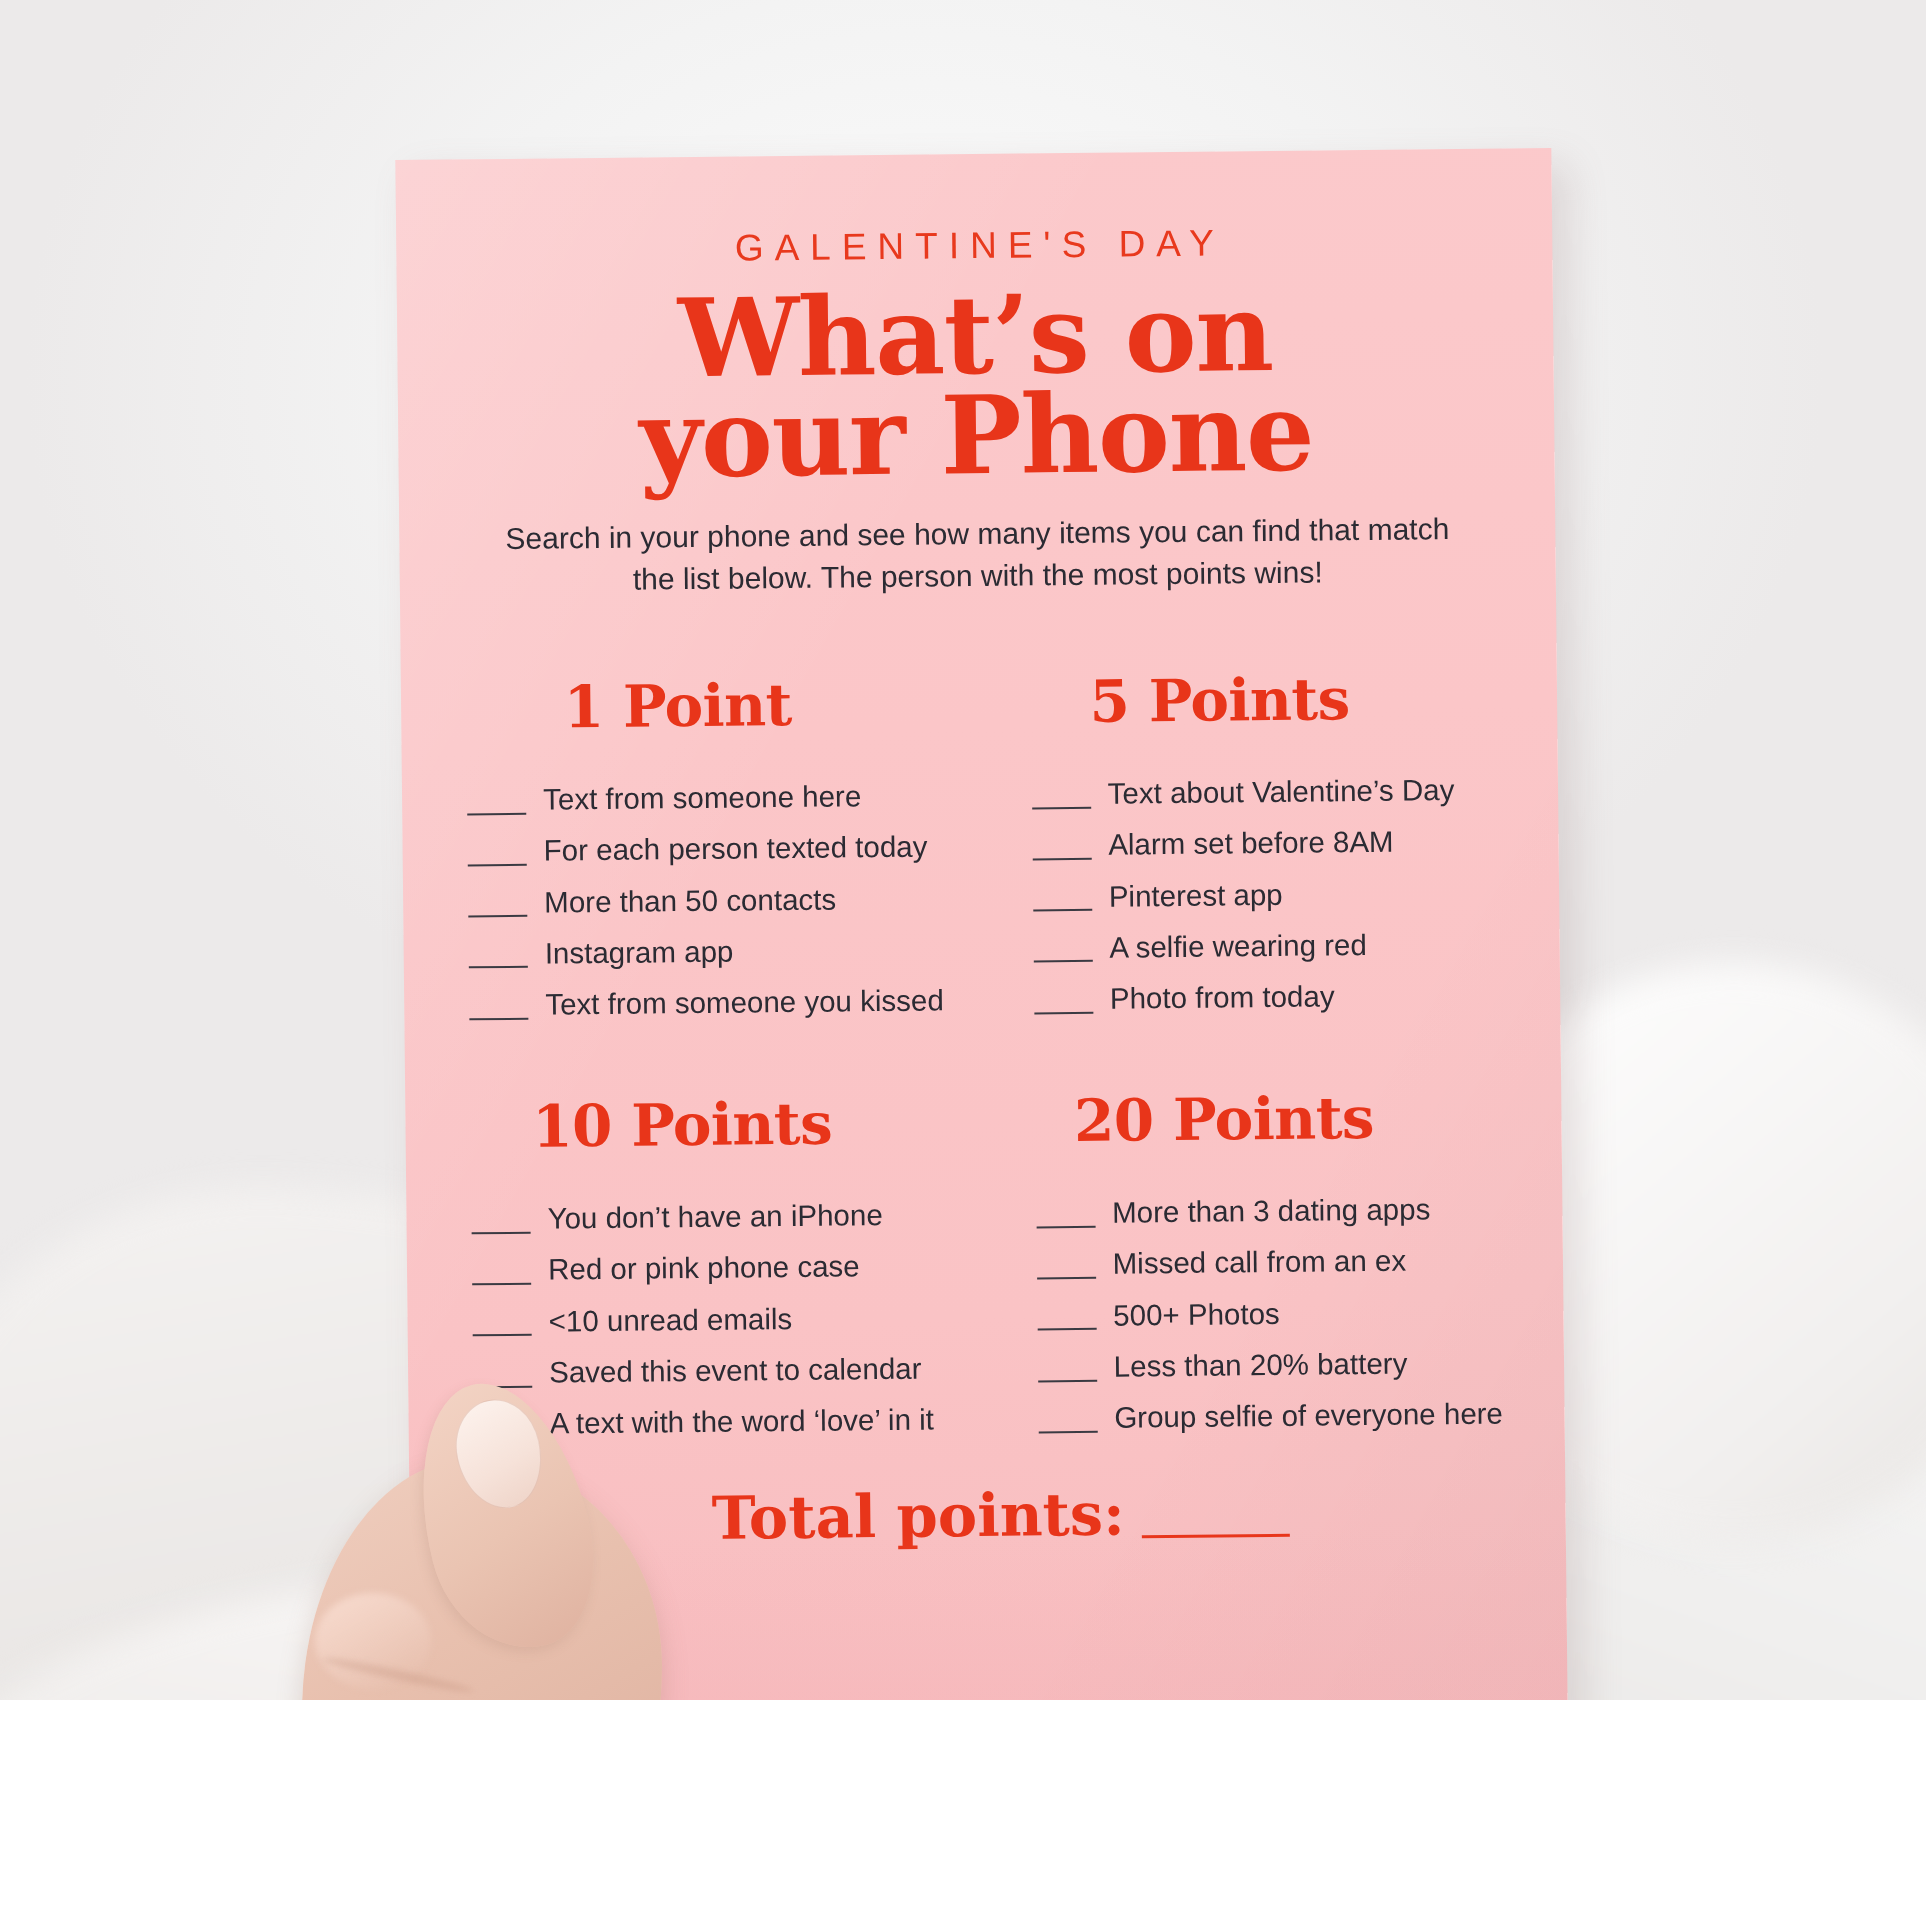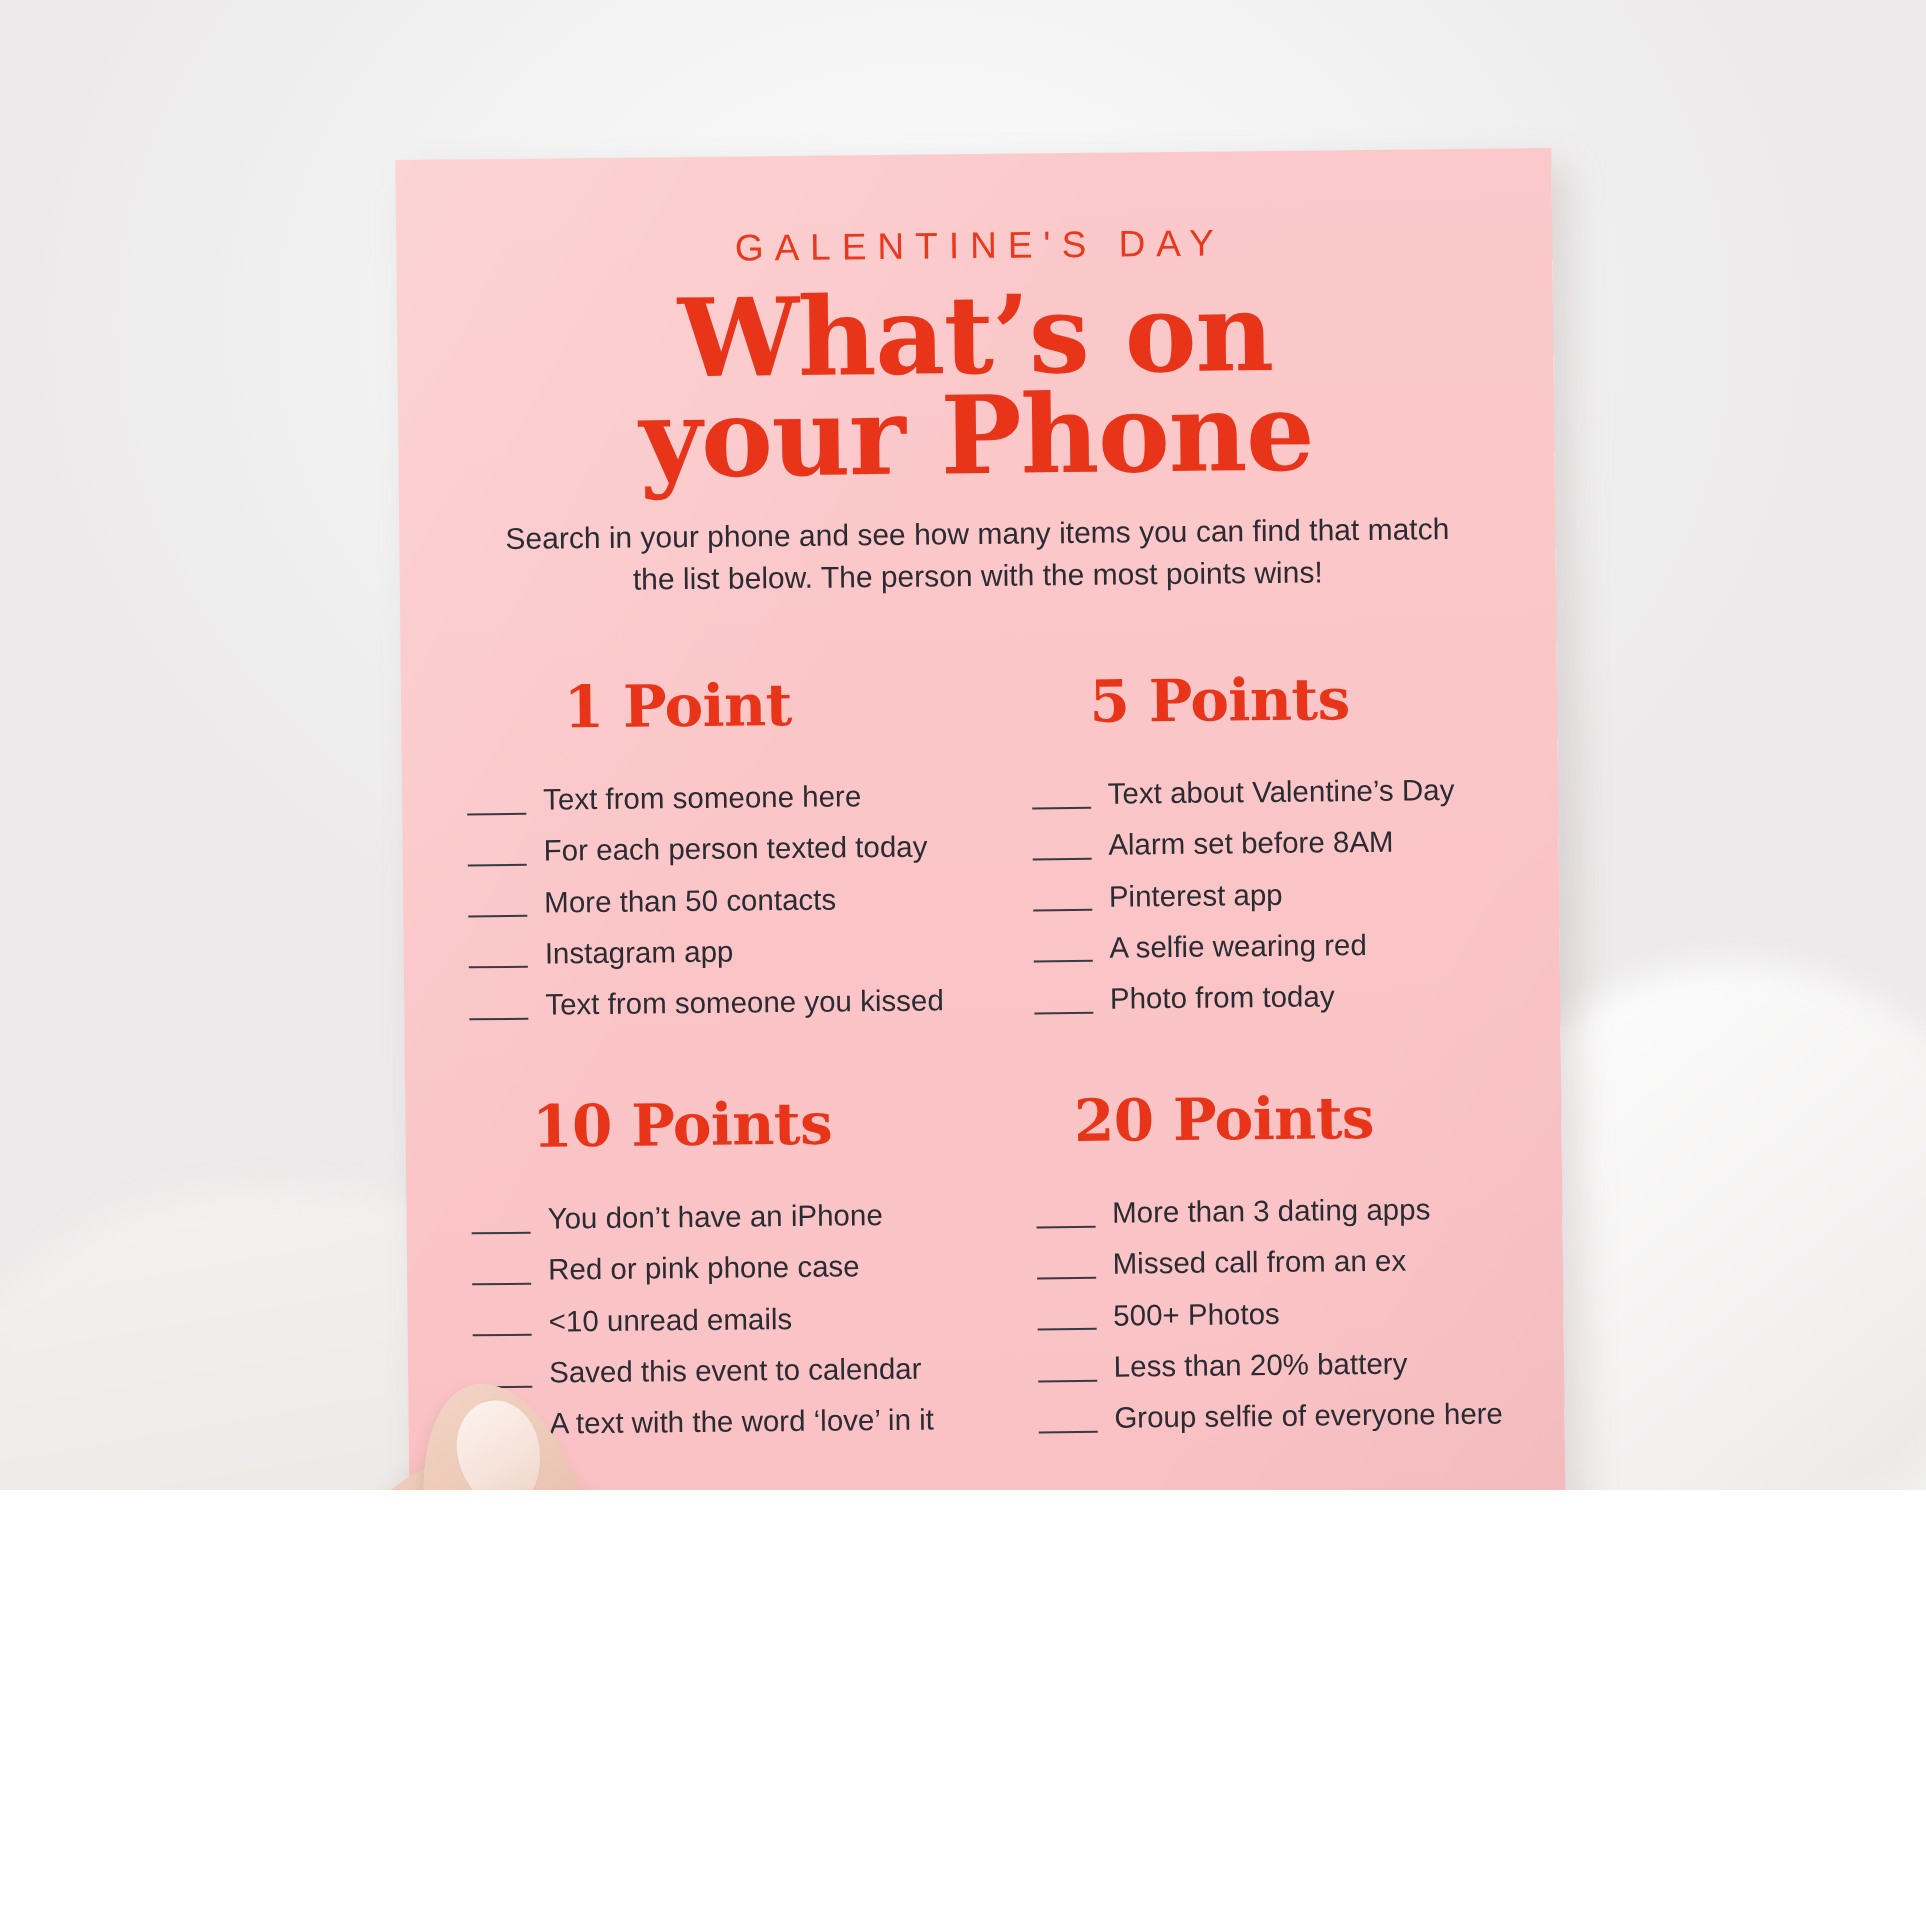--- a/index.html
+++ b/index.html
@@ -11,21 +11,21 @@
     height: 1926px;
     overflow: hidden;
     font-family: "Liberation Sans", sans-serif;
     background: #ffffff;
   }
 
   
   #scene {
     position: relative;
     width: 1926px;
-    height: 1490px;
+    height: 1700px;
     background:
       radial-gradient(ellipse 899px 706px at 48% 22%, #fbfbfb 0%, #f3f3f3 55%, #eceaea 100%);
     overflow: hidden;
   }
   .cloth {
     position: absolute;
     background: #f7f6f5;
     filter: blur(16.7px);
   }
   .cloth.c1 {

